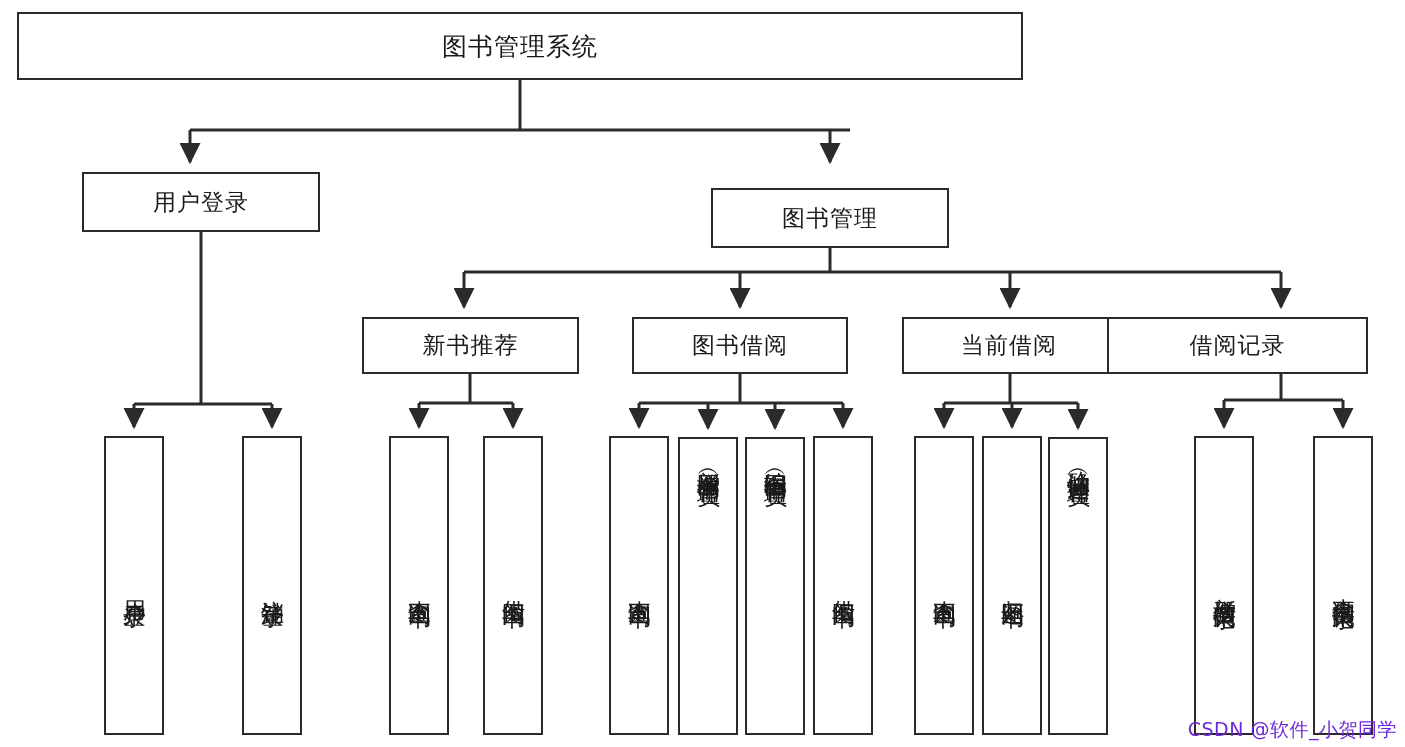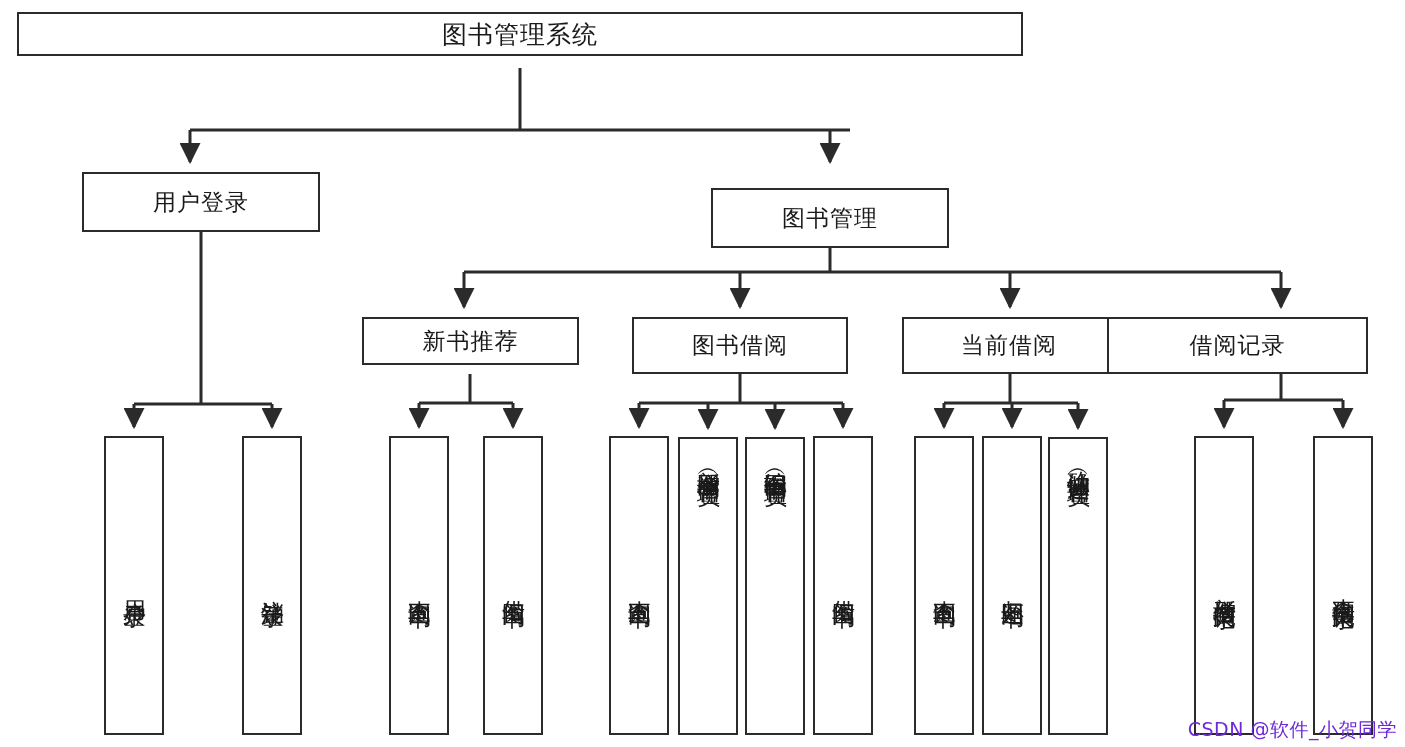--- a/index.html
+++ b/index.html
@@ -121,30 +121,30 @@
       <path d="M 1078 403 L 1078 428" marker-end="url(#arrow)"></path>
 
       <path d="M 1281 374 L 1281 400"></path>
       <path d="M 1224 400 L 1343 400"></path>
       <path d="M 1224 400 L 1224 427" marker-end="url(#arrow)"></path>
       <path d="M 1343 400 L 1343 427" marker-end="url(#arrow)"></path>
     </g>
   </svg>
 
   <div id="nodes">
-      <div class="node horiz root" style="left: 17px; top: 12px; width: 1006px; height: 44px;">
+      <div class="node horiz root" style="left: 17px; top: 12px; width: 1006px; height: 68px;">
         <span class="label">图书管理系统</span>
       </div>
       <div class="node horiz" style="left: 82px; top: 172px; width: 238px; height: 60px;">
         <span class="label">用户登录</span>
       </div>
       <div class="node horiz" style="left: 711px; top: 188px; width: 238px; height: 60px;">
         <span class="label">图书管理</span>
       </div>
-      <div class="node horiz" style="left: 362px; top: 317px; width: 217px; height: 48px;">
+      <div class="node horiz" style="left: 362px; top: 317px; width: 217px; height: 57px;">
         <span class="label">新书推荐</span>
       </div>
       <div class="node horiz" style="left: 632px; top: 317px; width: 216px; height: 57px;">
         <span class="label">图书借阅</span>
       </div>
       <div class="node horiz" style="left: 902px; top: 317px; width: 214px; height: 57px;">
         <span class="label">当前借阅</span>
       </div>
       <div class="node horiz" style="left: 1107px; top: 317px; width: 261px; height: 57px;">
         <span class="label">借阅记录</span>

